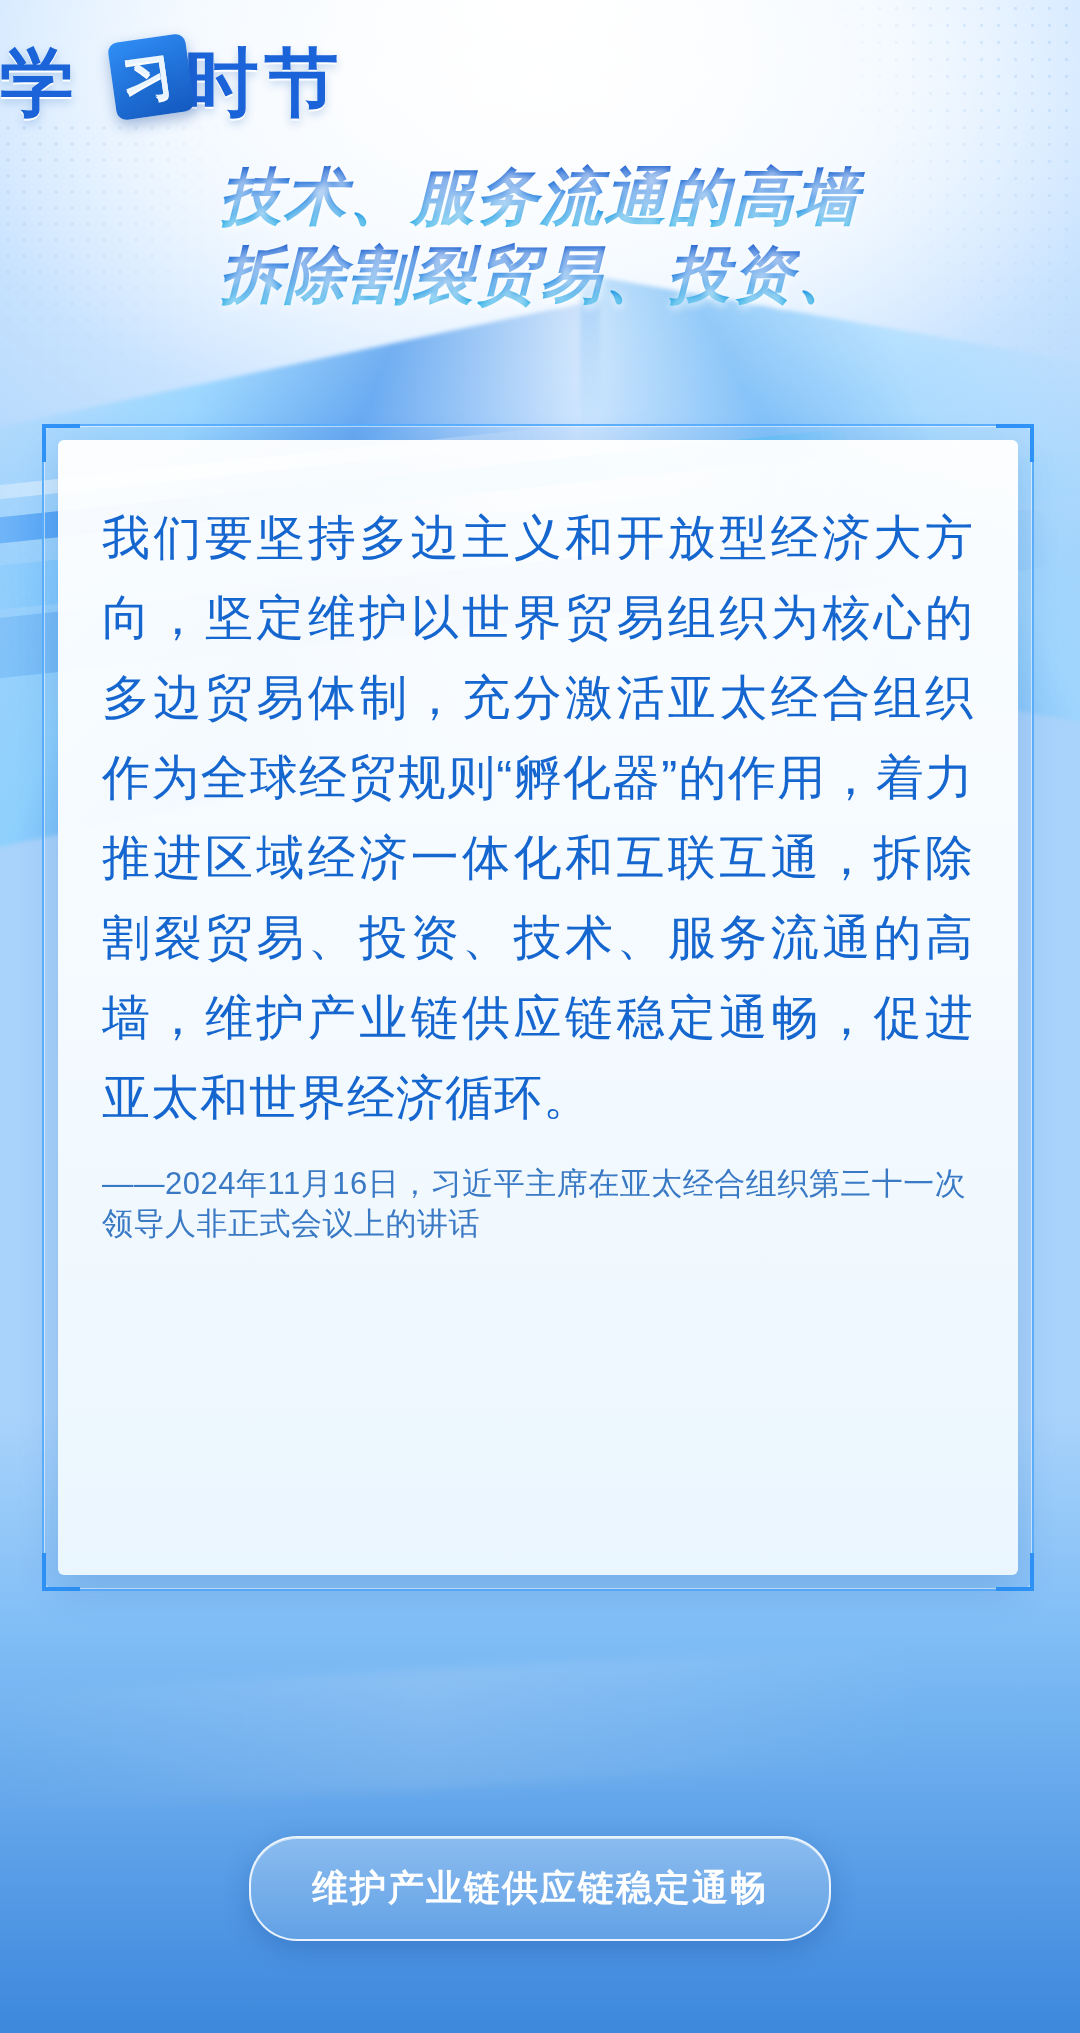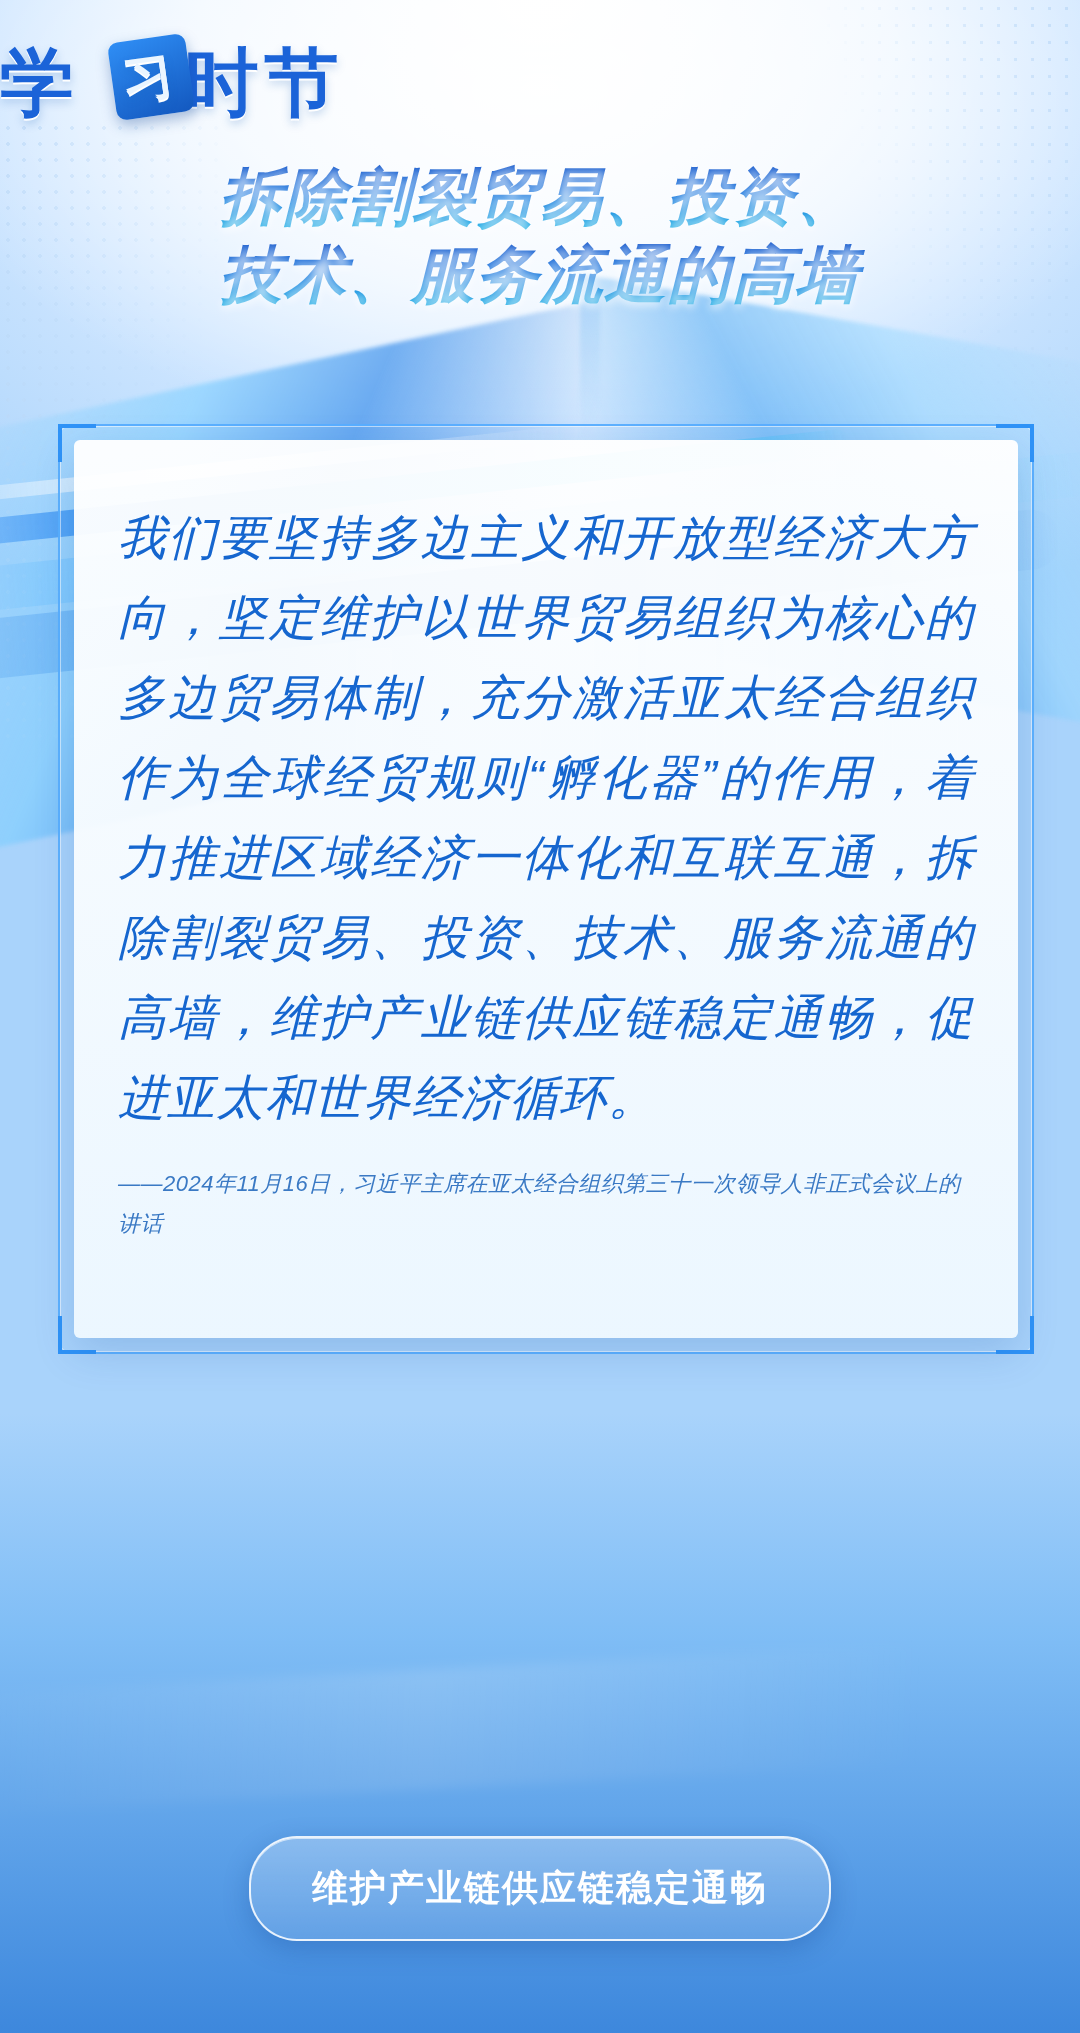--- a/index.html
+++ b/index.html
@@ -146,24 +146,23 @@
     -webkit-background-clip: text;
             background-clip: text;
     color: transparent;
     text-shadow: 0 3px 8px rgba(255,255,255,.75);
     white-space: nowrap;
   }
 
   
   .card-wrap {
     position: absolute;
-    left: 58px; right: 46px; top: 424px;
-    height: 930px;
+    left: 42px; right: 46px; top: 424px;
+    height: 1167px;
     z-index: 7;
-    font-style: italic;
   }
   .card-frame {
     position: absolute;
     inset: 0;
     border: 2px solid rgba(90,175,255,.95);
     border-radius: 10px;
     box-shadow: 0 0 0 1px rgba(255,255,255,.55) inset;
   }
   
   .notch { position: absolute; width: 34px; height: 34px; }
@@ -189,21 +188,21 @@
     line-height: 80px;
     letter-spacing: 1px;
     color: #1566cf;
     font-weight: 500;
     text-align: justify;
     text-justify: inter-ideograph;
     flex: 0 0 auto;
   }
   .source {
     margin-top: 26px;
-    font-size: 22px;
+    font-size: 31px;
     line-height: 40px;
     color: #3a79c4;
     letter-spacing: .5px;
   }
 
   
   .cta-wrap {
     position: absolute;
     left: 0; right: 0; bottom: 92px;
     display: flex;
@@ -262,22 +261,22 @@
 
   <div class="brand">
     <span class="brand-text">
       <span>学</span>
       <span style="opacity:0;">习</span><span>时节</span>
       <span class="seal">习</span>
     </span>
   </div>
 
   <div class="headline">
+    <div class="line">技术、服务流通的高墙</div>
     <div class="line">拆除割裂贸易、投资、</div>
-    <div class="line">技术、服务流通的高墙</div>
   </div>
 
   <div class="card-wrap">
     <div class="card-frame">
       <span class="notch tl"></span>
       <span class="notch tr"></span>
       <span class="notch bl"></span>
       <span class="notch br"></span>
     </div>
     <div class="card">

